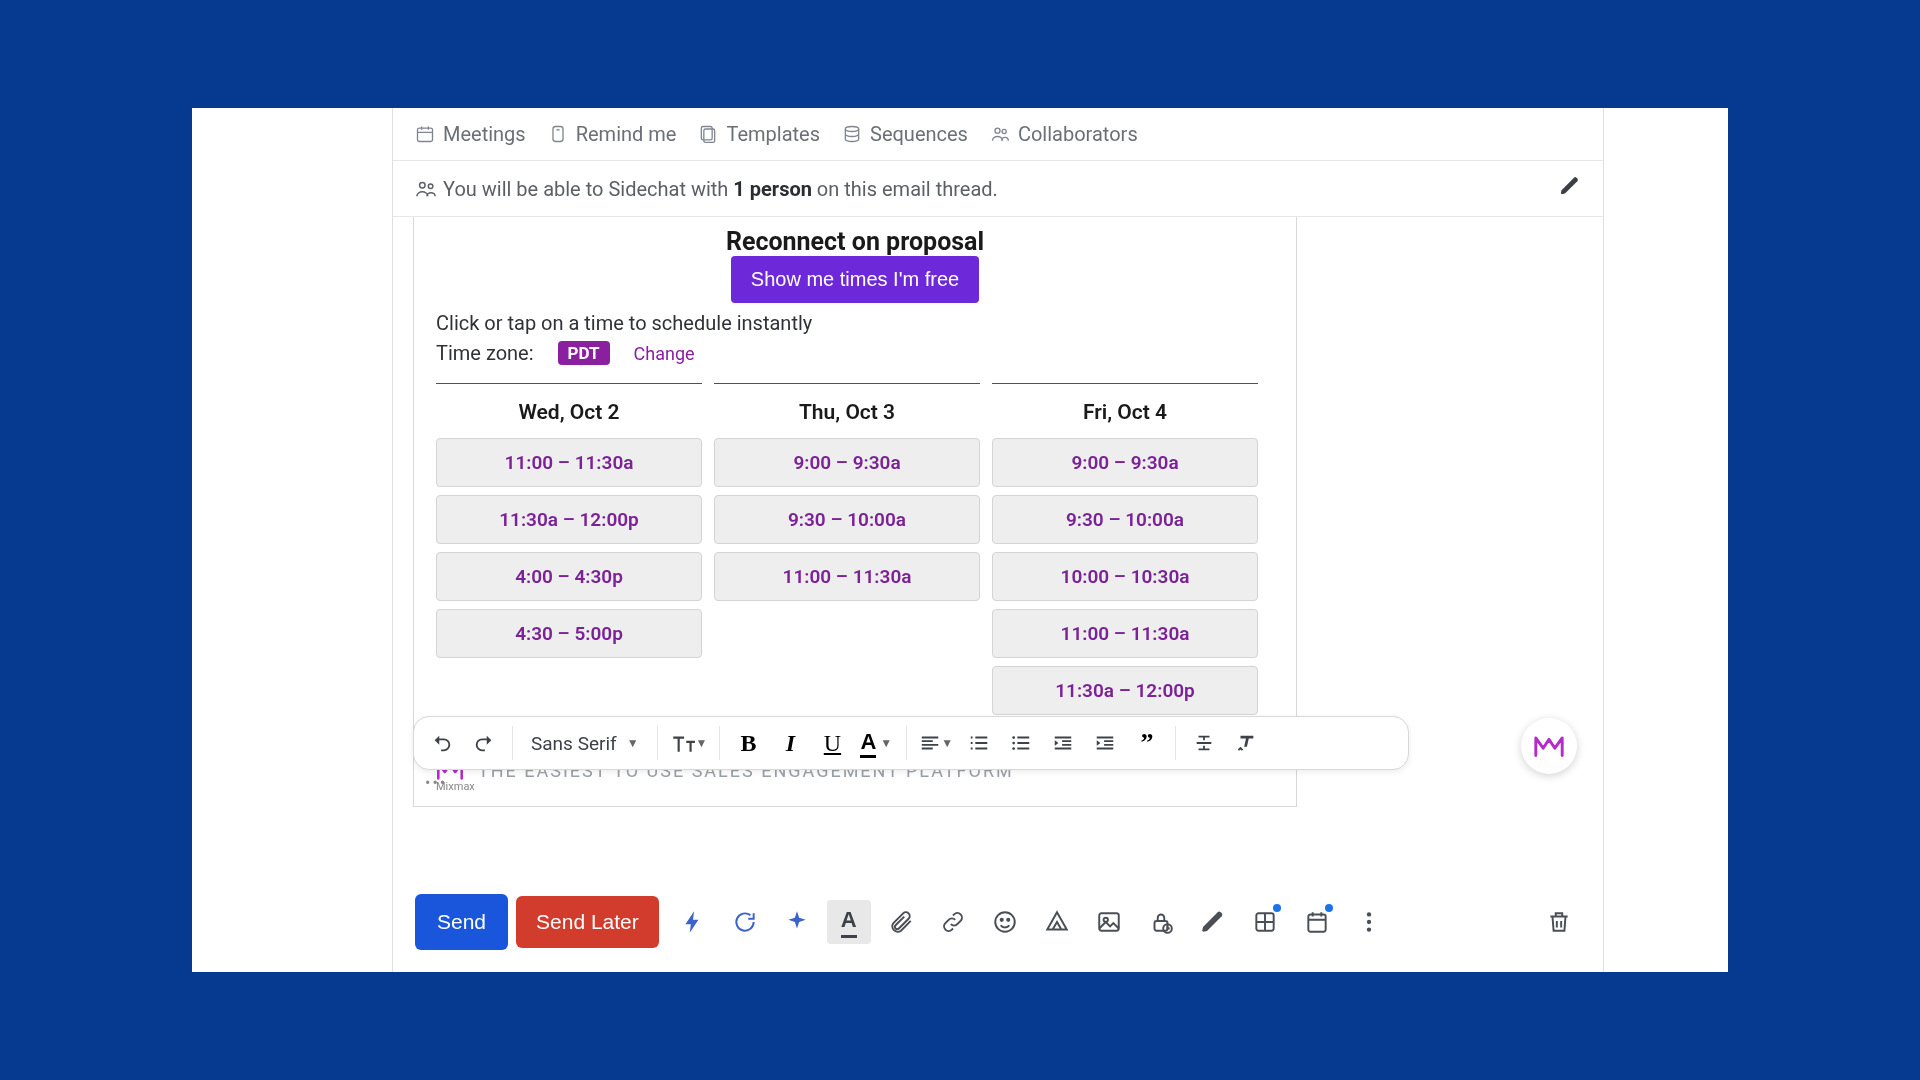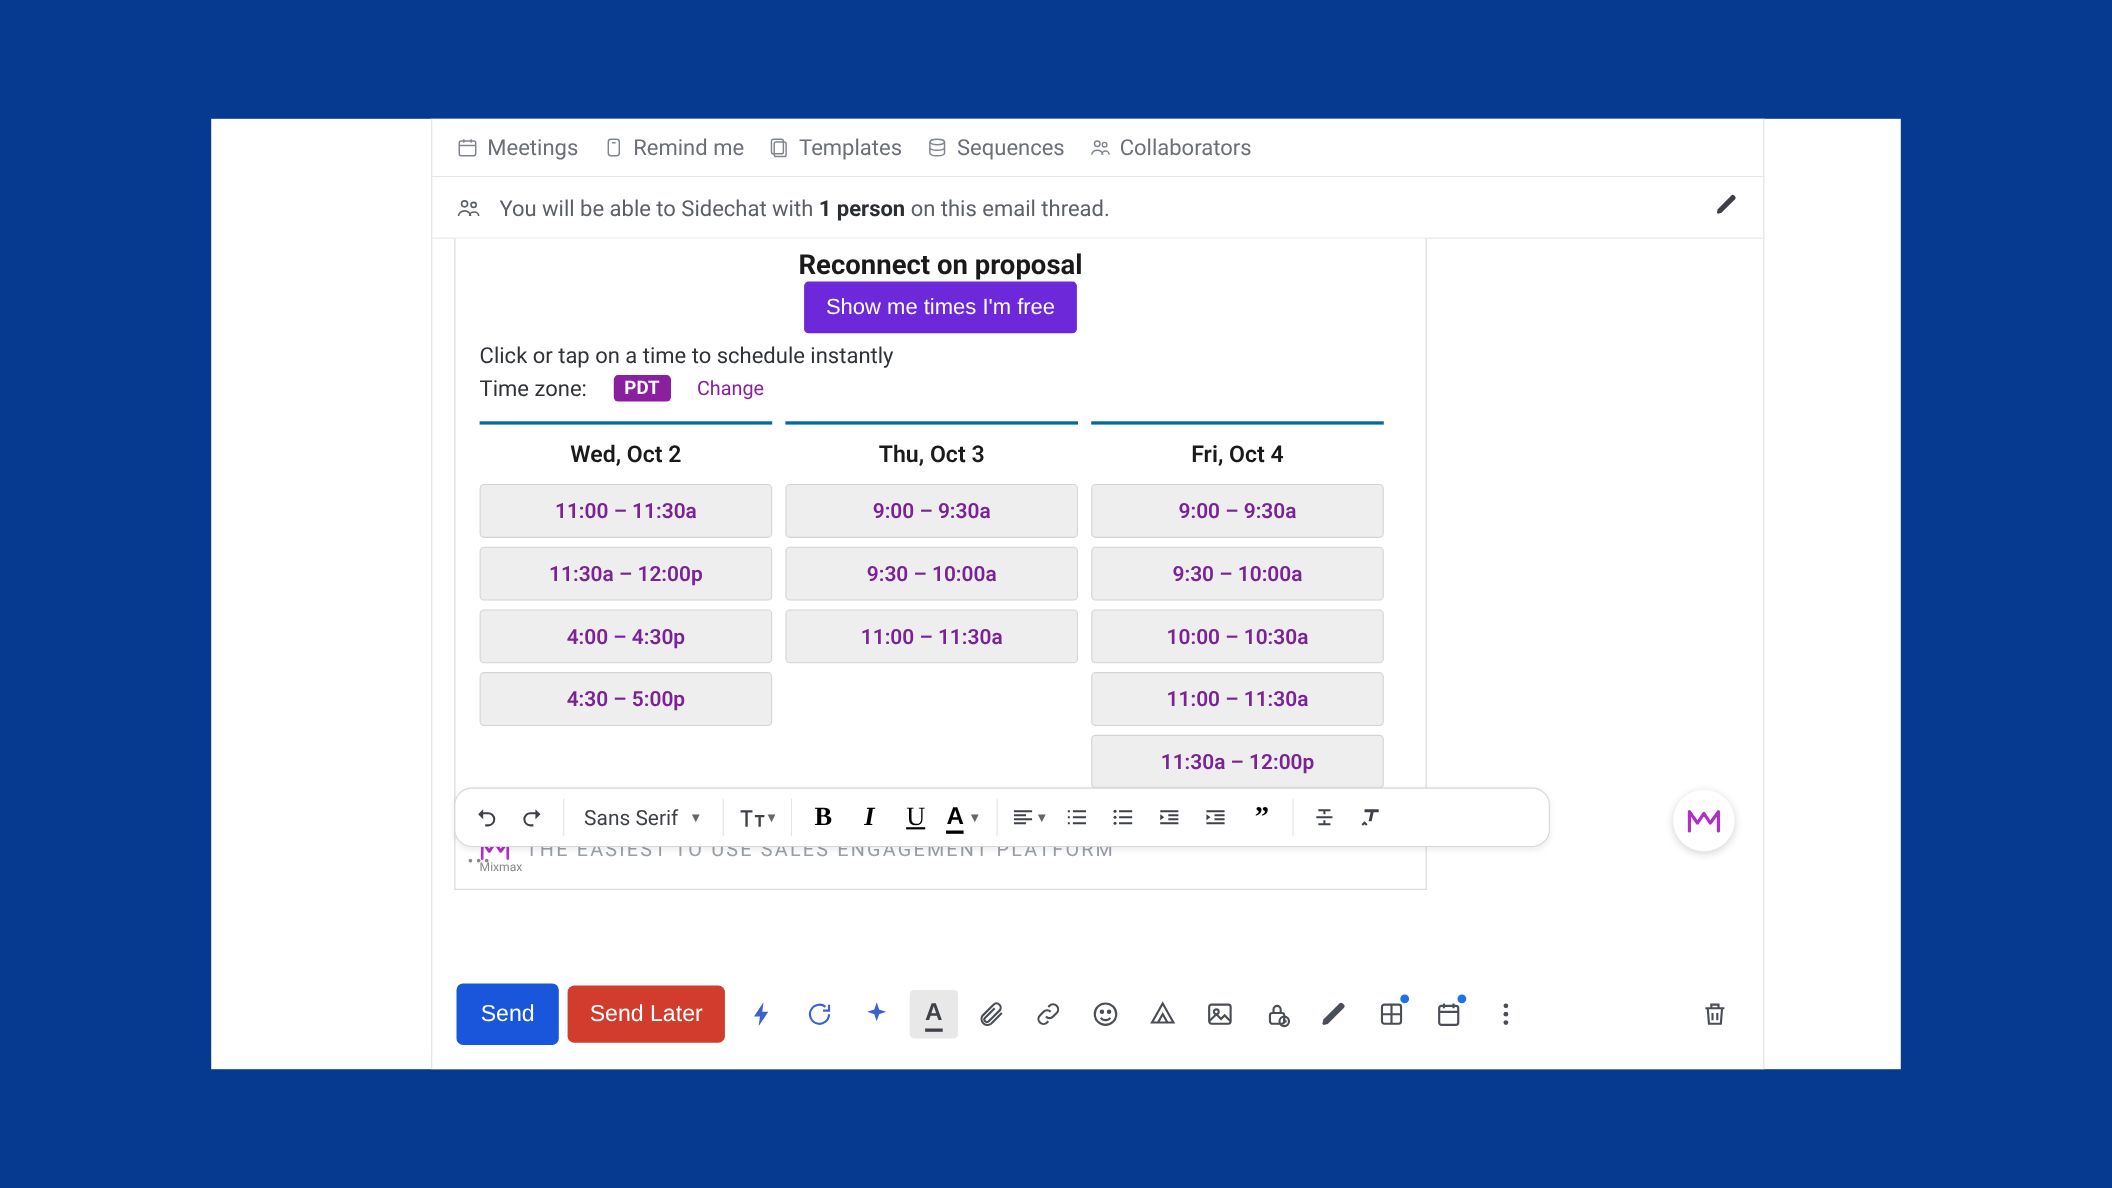--- a/index.html
+++ b/index.html
@@ -50,21 +50,21 @@
   
   .sidechat-row {
     display: flex;
     align-items: center;
     justify-content: space-between;
     padding: 14px 22px;
     border-bottom: 1px solid #e7e7e7;
     color: #5b5f66;
     font-size: 20px;
   }
-  .sidechat-left { display: flex; align-items: center; gap: 17px; }
+  .sidechat-left { display: flex; align-items: center; gap: 6px; }
   .sidechat-left svg { width: 22px; height: 22px; stroke: #5b5f66; fill: none; stroke-width: 1.6; }
   .sidechat-left b { color: #2a2d32; font-weight: 700; }
   .pencil-btn { cursor: pointer; }
   .pencil-btn svg { width: 22px; height: 22px; fill: #3c3f44; }
   
   .body-area {
     flex: 1;
     padding: 0 0 0 20px;
     position: relative;
   }
@@ -125,21 +125,21 @@
   }
   .days-row {
     display: flex;
     gap: 12px;
     margin-top: 18px;
   }
   .day-col {
     width: 266px;
   }
   .day-head {
-    border-top: 3px solid #0369a1;
+    border-top: 1px solid #0369a1;
     text-align: center;
     font-size: 21px;
     font-weight: 600;
     color: #1a1a1a;
     padding: 16px 0 14px 0;
   }
   .slot {
     display: block;
     width: 100%;
     border: 1px solid #d4d4d4;

